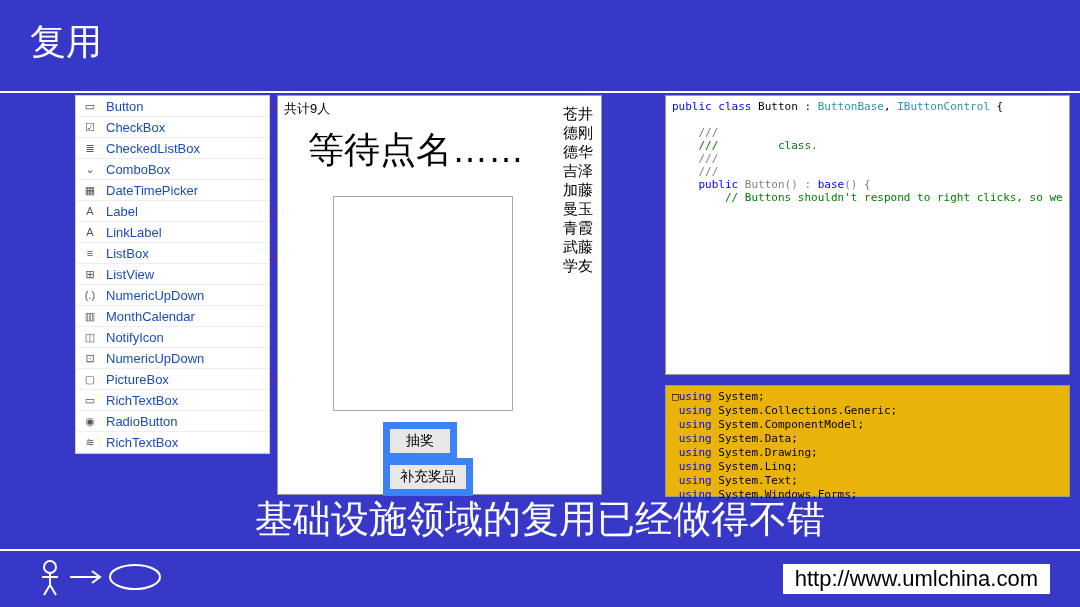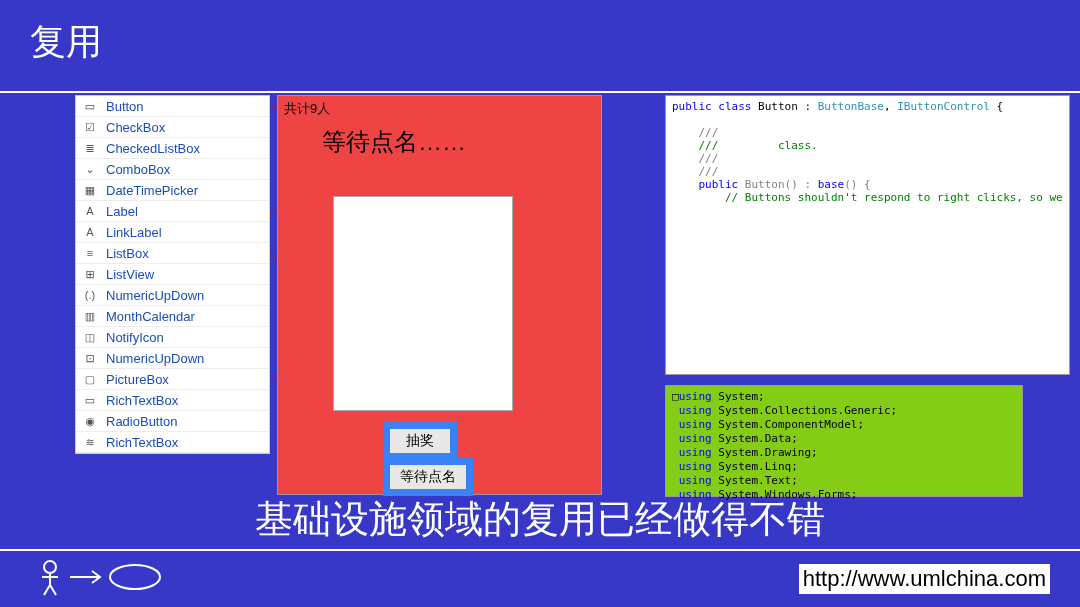--- a/index.html
+++ b/index.html
@@ -32,28 +32,28 @@
     .toolbox-item .icon {
       width: 16px; height: 16px; margin-right: 8px;
       display: flex; align-items: center; justify-content: center;
       font-size: 11px; color: #555;
     }
     .toolbox-item .lbl { color: #1a4db8; }
     
     .lottery {
       position: absolute; left: 277px; top: 0;
       width: 325px; height: 400px;
-      background: #ef4444; border: 1px solid #999;
+      background: #ffffff; border: 1px solid #999;
     }
     .lottery-count {
       position: absolute; left: 6px; top: 4px; font-size: 13px;
     }
     .lottery-title {
-      position: absolute; left: 44px; top: 30px;
-      font-size: 24px; color: #000;
+      position: absolute; left: 30px; top: 30px;
+      font-size: 36px; color: #000;
     }
     .lottery-box {
       position: absolute; left: 55px; top: 100px;
       width: 180px; height: 215px;
       background: #fff; border: 1px solid #aaa;
     }
     .lottery-names {
       position: absolute; right: 8px; top: 8px;
       font-size: 15px; line-height: 19px;
     }
@@ -74,37 +74,37 @@
       padding: 4px 6px; white-space: pre; overflow: hidden;
       line-height: 13px;
     }
     .kw-blue { color: #0000ff; }
     .kw-teal { color: #2b91af; }
     .kw-gray { color: #808080; }
     .kw-green { color: #008000; }
     
     .code-bot {
       position: absolute; left: 665px; top: 290px;
-      width: 358px; height: 112px;
-      background: #84cc16; border: 1px solid #999;
+      width: 405px; height: 112px;
+      background: #eab308; border: 1px solid #999;
       font-family: Consolas, monospace; font-size: 11px;
       padding: 4px 6px; line-height: 14px; white-space: pre;
     }
     .subtitle {
       position: absolute; bottom: 62px; left: 0; right: 0;
       text-align: center; color: #fff; font-size: 38px;
     }
     .footer {
       position: absolute; bottom: 0; left: 0; right: 0;
       height: 58px; border-top: 2px solid #fff;
       display: flex; align-items: center; justify-content: space-between;
       padding: 0 30px;
     }
     .footer-left svg { stroke: #fff; fill: none; stroke-width: 2; }
-    .footer-url { color: #000; background: #fff; padding: 2px 4px; font-size: 22px; }
+    .footer-url { color: #000; background: #fff; padding: 2px 12px; font-size: 22px; }
     
     .lines { position: absolute; left: 75px; top: 0; width: 530px; height: 400px; pointer-events: none; }
     .lines line { stroke: #d00; stroke-width: 1; stroke-dasharray: 4 3; }
   </style>
 </head>
 <body>
 
 <div class="header">复用</div>
 
 <div class="content-area">
@@ -186,22 +186,33 @@
     <line x1="195" y1="160" x2="460" y2="230"></line>
     <line x1="195" y1="165" x2="460" y2="90"></line>
     <line x1="195" y1="285" x2="380" y2="200"></line>
     <line x1="240" y1="390" x2="400" y2="260"></line>
   </svg>
 
   <div class="lottery">
     <div class="lottery-count">共计9人</div>
     <div class="lottery-title">等待点名……</div>
     <div class="lottery-box"></div>
+    <div class="lottery-names" id="names">
+        <div>苍井</div>
+        <div>德刚</div>
+        <div>德华</div>
+        <div>吉泽</div>
+        <div>加藤</div>
+        <div>曼玉</div>
+        <div>青霞</div>
+        <div>武藤</div>
+        <div>学友</div>
+      </div>
     <button class="lottery-btn btn-draw">抽奖</button>
-    <button class="lottery-btn btn-refill">等待点名</button>
+    <button class="lottery-btn btn-refill">补充奖品</button>
   </div>
 
   <div class="code-top" id="codeTop"><span class="kw-blue">public class</span> Button<span> : </span><span class="kw-teal">ButtonBase</span>, <span class="kw-teal">IButtonControl</span> {
 
 <span class="kw-gray">    /// <include file="doc\Button.uex" path="docs/doc[@for=&quot;Button.dialo&lt;/span&gt;
 &lt;span class=&quot;kw-gray&quot;&gt;    /// &lt;devdoc&gt;&lt;/span&gt;
 &lt;span class=&quot;kw-green&quot;&gt;    ///     The dialog result that will be sent to the parent dialog for&lt;/span&gt;
 &lt;span class=&quot;kw-green&quot;&gt;    ///     we are clicked.&lt;/span&gt;
 &lt;span class=&quot;kw-gray&quot;&gt;    /// &lt;/devdoc&gt;&lt;/span&gt;
 &lt;span class=&quot;kw-blue&quot;&gt;    private &lt;/span&gt;&lt;span class=&quot;kw-teal&quot;&gt;DialogResult&lt;/span&gt; dialogResult;

